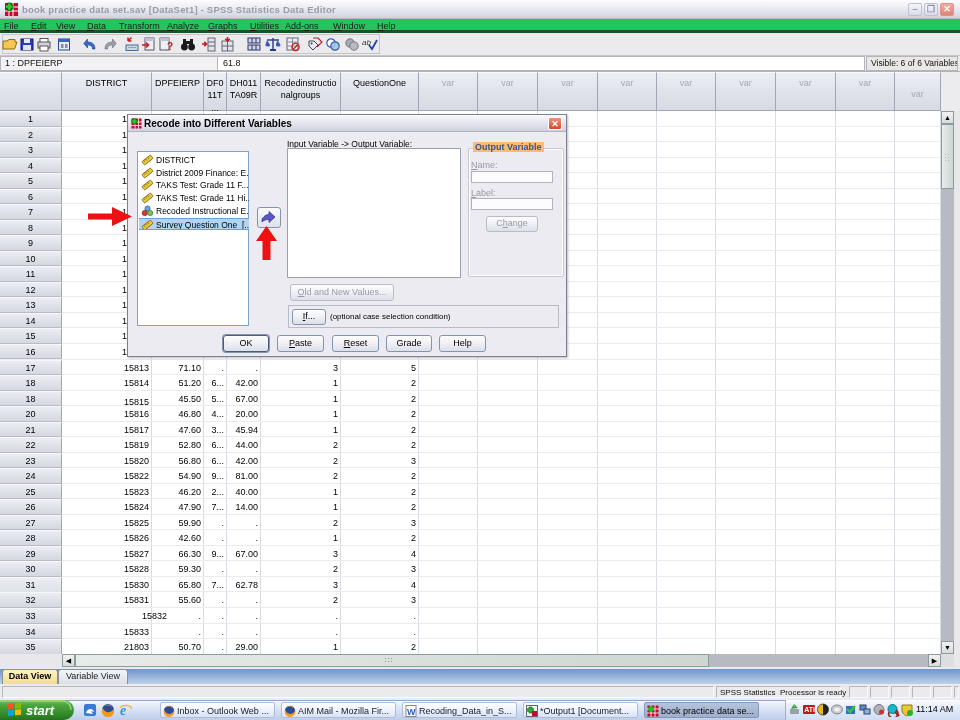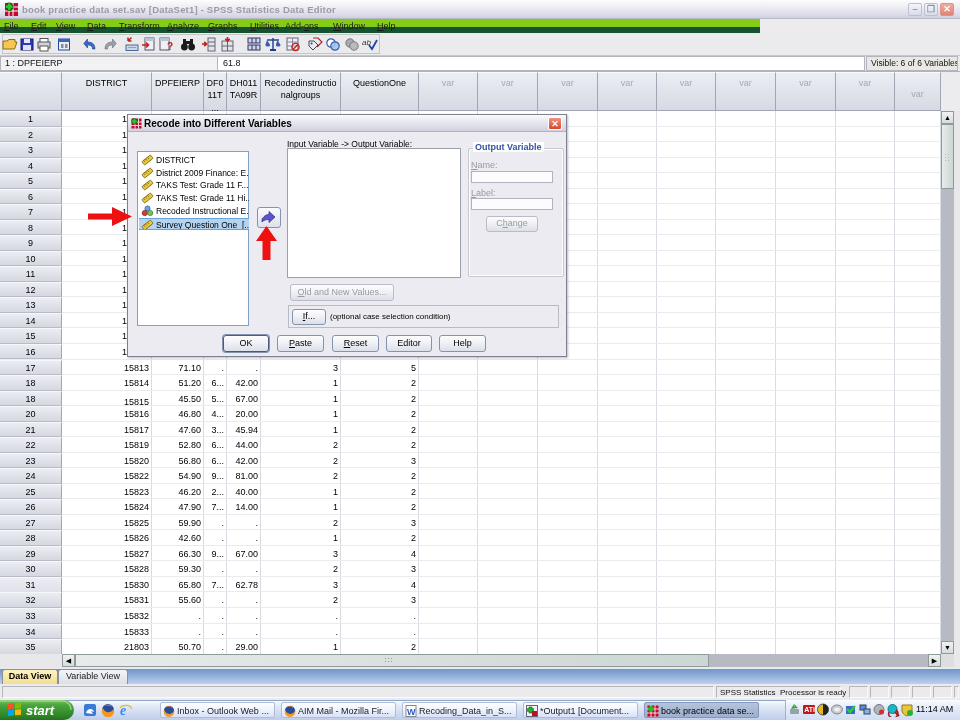--- a/index.html
+++ b/index.html
@@ -7,21 +7,21 @@
 .abs { position:absolute; }
 
 #titlebar { left:0; top:0; width:960px; height:19px;
   background:linear-gradient(180deg,#fdfdfe 0%,#f1f1f6 30%,#d9dae6 85%,#cfd0dd 100%);
   border-bottom:1px solid #b8b9c8; }
 #titletext { left:22px; top:4px; color:#9b9ba5; font-weight:bold; font-size:9.5px; letter-spacing:0.2px; }
 .tbtn { top:3px; width:14px; height:13px; border:1px solid #bcc0d2; border-radius:2px;
   background:linear-gradient(180deg,#f4f5fa,#d9dce9); text-align:center; line-height:11px;
   color:#8d93a8; font-size:9px; font-weight:bold; }
 
-#menubar { left:0; top:19px; width:760px; height:14px; background:#84cc16; border-bottom:6px solid #14532d;}
+#menubar { left:0; top:19px; width:960px; height:14px; background:#22c55e; border-bottom:3px solid #14532d;}
 #menubar span { position:absolute; top:2px; color:#1a1a1a; font-size:9px; }
 
 #toolbar { left:0; top:33px; width:960px; height:23px; background:#ebebee; border-bottom:1px solid #cac8c3; }
 #toolpanel { left:2px; top:1px; width:378px; height:20px; border:1px solid #c4c4ca; background:#ebebee; }
 
 #refbar { left:0; top:56px; width:960px; height:16px; background:#eaeaed; border-bottom:1px solid #b2b2ba; }
 #refcell { left:0; top:56px; width:218px; height:15px; background:#f2f2f4; border:1px solid #b4b4bc; color:#111; padding:1px 0 0 4px; }
 #refedit { left:218px; top:56px; width:647px; height:15px; background:#ffffff; border:1px solid #b4b4bc; border-left:none; color:#111; padding:1px 0 0 5px; }
 #visbox { left:866px; top:56px; width:92px; font-size:8.5px; white-space:nowrap; overflow:hidden; height:15px; background:#e9e8e4; border:1px solid #b4b4bc; border-left:1px solid #b4b4bc; color:#111; padding:1px 0 0 4px; }
 
@@ -54,21 +54,21 @@
 #dlgx { left:420px; top:2px; width:14px; height:13px; background:linear-gradient(180deg,#f0927e,#d8492c); border:1px solid #fff; border-radius:2px; color:#fff; text-align:center; line-height:12px; font-size:9px; font-weight:bold; }
 #varlist { left:9px; top:36px; width:112px; height:175px; background:#fff; border:1px solid #7ea3c8; }
 .vitem { left:1px; width:110px; height:12px; font-size:8.5px; line-height:12px; white-space:nowrap; overflow:hidden; color:#000; }
 .vsel { background:#b3d3f0; border-top:1px solid #6aa0d8; border-bottom:1px solid #6aa0d8; }
 .vtext { position:absolute; left:17px; top:0px; }
 #arrowbtn { left:129px; top:92px; width:24px; height:21px; background:linear-gradient(180deg,#fafbfd,#dfe2ec); border:1px solid #8494ae; border-radius:3px; }
 .dlab { color:#000; }
 .glab { color:#9a9aa2; }
 #inbox { left:159px; top:33px; width:174px; height:130px; background:#fff; border:1px solid #9aa0ac; }
 #ovgroup { left:340px; top:33px; width:96px; height:129px; border:1px solid #c6c8d2; border-radius:2px; box-shadow:inset 0 0 0 1px #fdfdfe; }
-#ovtitle { left:345px; top:27px; background:#ffffff; padding:0 2px; color:#31549e; font-weight:bold; }
+#ovtitle { left:345px; top:27px; background:#fdba74; padding:0 2px; color:#31549e; font-weight:bold; }
 .dinput { background:#fcfcfe; border:1px solid #b0b3be; }
 .dbtn { background:linear-gradient(180deg,#fdfdfe 0%,#eff0f5 50%,#dcdfe9 100%); border:1px solid #8494ae; border-radius:3px; text-align:center; color:#000; }
 .dbtn.dis { border:1px solid #b9bcc6; color:#9a9aa2; }
 #ifframe { left:160px; top:190px; width:271px; height:23px; border:1px solid #b9bcc6; }
 u { text-decoration:underline; }
 
 #taskbar { left:0; top:700px; width:960px; height:20px;
   background:linear-gradient(180deg,#f8fafd 0%,#e3ebf8 25%,#cdd9f0 70%,#bfcdea 100%); border-top:1px solid #8da6cc;}
 .wbtn { top:702px; width:115px; height:16px; border:1px solid #aebcd8; border-radius:2px;
   background:linear-gradient(180deg,#fefeff 0%,#eef3fc 50%,#d8e2f5 100%); color:#1a1a28; overflow:hidden; white-space:nowrap; }
@@ -422,21 +422,21 @@
 <div class="abs dval" style="left:204px;top:579.9px;width:20px">7...</div>
 <div class="abs dval" style="left:227px;top:579.9px;width:31px">62.78</div>
 <div class="abs dval" style="left:261px;top:579.9px;width:77px">3</div>
 <div class="abs dval" style="left:341px;top:579.9px;width:75px">4</div>
 <div class="abs dval" style="left:62px;top:595.4px;width:87px">15831</div>
 <div class="abs dval" style="left:152px;top:595.4px;width:49px">55.60</div>
 <div class="abs dval" style="left:204px;top:595.4px;width:20px">.</div>
 <div class="abs dval" style="left:227px;top:595.4px;width:31px">.</div>
 <div class="abs dval" style="left:261px;top:595.4px;width:77px">2</div>
 <div class="abs dval" style="left:341px;top:595.4px;width:75px">3</div>
-<div class="abs dval" style="left:62px;top:611.0px;width:87px">15832</div>
+<div class="abs dval" style="left:80px;top:611.0px;width:87px">15832</div>
 <div class="abs dval" style="left:152px;top:611.0px;width:49px">.</div>
 <div class="abs dval" style="left:204px;top:611.0px;width:20px">.</div>
 <div class="abs dval" style="left:227px;top:611.0px;width:31px">.</div>
 <div class="abs dval" style="left:261px;top:611.0px;width:77px">.</div>
 <div class="abs dval" style="left:341px;top:611.0px;width:75px">.</div>
 <div class="abs dval" style="left:62px;top:626.5px;width:87px">15833</div>
 <div class="abs dval" style="left:152px;top:626.5px;width:49px">.</div>
 <div class="abs dval" style="left:204px;top:626.5px;width:20px">.</div>
 <div class="abs dval" style="left:227px;top:626.5px;width:31px">.</div>
 <div class="abs dval" style="left:261px;top:626.5px;width:77px">.</div>
@@ -567,21 +567,21 @@
 <div class="abs glab" style="left:343px;top:73px"><u>L</u>abel:</div>
 <div class="abs dinput" style="left:343px;top:83px;width:82px;height:12px"></div>
 <div class="abs dbtn dis" style="left:358px;top:101px;width:52px;height:16px;padding-top:1px">C<u>h</u>ange</div>
 <div class="abs dbtn dis" style="left:162px;top:169px;width:104px;height:17px;padding-top:2px"><u>O</u>ld and New Values...</div>
 <div class="abs" id="ifframe"></div>
 <div class="abs dbtn" style="left:164px;top:194px;width:34px;height:16px;padding-top:1px"><u>I</u>f...</div>
 <div class="abs dlab" style="left:202px;top:197px;font-size:8px">(optional case selection condition)</div>
 <div class="abs dbtn" style="left:95px;top:220px;width:46px;height:17px;padding-top:2px;border:1px solid #4a5a80;box-shadow:0 0 0 1px #8494ae">OK</div>
 <div class="abs dbtn" style="left:149px;top:220px;width:47px;height:17px;padding-top:2px"><u>P</u>aste</div>
 <div class="abs dbtn" style="left:204px;top:220px;width:47px;height:17px;padding-top:2px"><u>R</u>eset</div>
-<div class="abs dbtn" style="left:258px;top:220px;width:46px;height:17px;padding-top:2px">Editor</div>
+<div class="abs dbtn" style="left:258px;top:220px;width:46px;height:17px;padding-top:2px">Grade</div>
 <div class="abs dbtn" style="left:311px;top:220px;width:47px;height:17px;padding-top:2px">Help</div>
 </div>
 <svg class="abs" style="left:86px;top:205px" width="50" height="24">
 <path d="M2 8.5 L26 8.5 L26 2 L46 11.5 L26 21 L26 14.5 L2 14.5 Z" fill="#ee1111"></path>
   </svg>
 <svg class="abs" style="left:253px;top:224px" width="28" height="40">
 <path d="M13.5 2 L24 17 L17.5 17 L17.5 36 L9.5 36 L9.5 17 L3 17 Z" fill="#ee1111"></path>
   </svg>
 <div class="abs" id="taskbar"></div>
 <svg class="abs" style="left:0px;top:700px" width="78" height="20">

